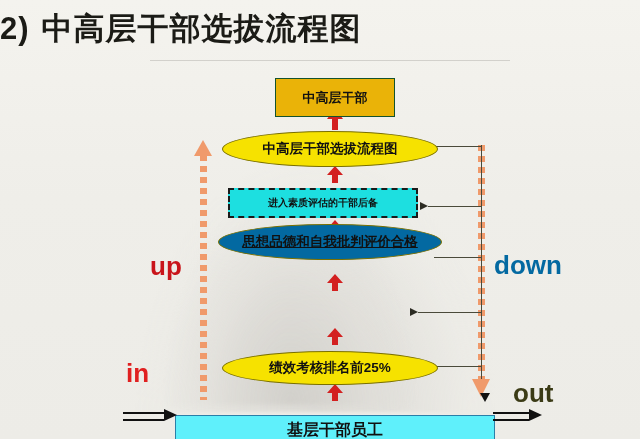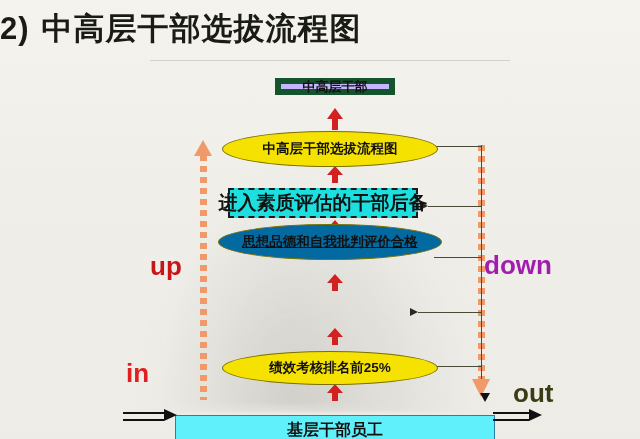--- a/index.html
+++ b/index.html
@@ -32,27 +32,27 @@
     position:absolute;left:0;top:8px;width:560px;
     font-size:31px;font-weight:bold;color:#1b1b16;letter-spacing:1px;
     white-space:nowrap;
   }
   .title .num{margin-right:12px;}
 
   
   .node{position:absolute;display:flex;align-items:center;justify-content:center;
         font-weight:bold;color:#111;white-space:nowrap;box-sizing:border-box;}
 
-  .n-top{left:275px;top:78px;width:120px;height:17px;background:#c4b5fd;border:6px solid #14532d;font-size:13px;color:#111;}
+  .n-top{left:275px;top:78px;width:120px;height:39px;background:#eab308;border:1px solid #14532d;font-size:13px;color:#111;}
 
   .e1{left:222px;top:131px;width:216px;height:36px;background:#f6e200;border:1.5px solid #7a7000;border-radius:50%;font-size:13.5px;}
   .e2{left:218px;top:224px;width:224px;height:36px;background:#0369a1;border:1.5px solid #7a7000;border-radius:50%;font-size:13.5px;text-decoration:underline;}
   .e3{left:222px;top:351px;width:216px;height:34px;background:#f6e200;border:1.5px solid #7a7000;border-radius:50%;font-size:13.5px;}
 
-  .b-cyan{left:228px;top:188px;width:190px;height:30px;background:#1ddfe0;border:2px dashed #1a1a1a;font-size:19px;}
+  .b-cyan{left:228px;top:188px;width:190px;height:30px;background:#1ddfe0;border:2px dashed #1a1a1a;font-size:10px;}
   .b-ylw{left:238px;top:295px;width:170px;height:30px;background:#fcf7a6;border:2px dashed #3a3a3a;font-size:13.5px;}
 
   .n-bot{left:175px;top:399px;width:320px;height:31px;background:#5ff0fb;border:1.5px solid #2a7fa8;font-size:16px;margin-top:16px;}
 
   
   .rarrow{position:absolute;width:16px;left:327px;}
   .rarrow svg{display:block;}
 
   
   .vline{position:absolute;width:7px;}
@@ -73,21 +73,21 @@
   .harrow{position:absolute;width:0;height:0;border-top:4px solid transparent;border-bottom:4px solid transparent;border-right:8px solid #2b2b22;}
 
   
   .inarrow,.outarrow{position:absolute;height:11px;}
   .shaftd{position:absolute;left:0;top:3px;height:5px;border-top:2px solid #111;border-bottom:2px solid #111;}
   .headk{position:absolute;top:0;width:0;height:0;border-top:6px solid transparent;border-bottom:6px solid transparent;border-left:13px solid #111;}
 
   
   .lbl{position:absolute;font-size:26px;font-weight:bold;white-space:nowrap;margin-top:16px;}
   .lbl-up{left:150px;top:235px;color:#c9141a;}
-  .lbl-down{left:484px;top:234px;color:#a21caf;}
+  .lbl-down{left:494px;top:234px;color:#0369a1;}
   .lbl-in{left:126px;top:342px;color:#e02020;}
   .lbl-out{left:513px;top:362px;color:#3b3b16;}
 </style>
 </head>
 <body>
 
 <div id="root">
 
   <div class="bg-wash"></div>
   <div class="fan"></div>

